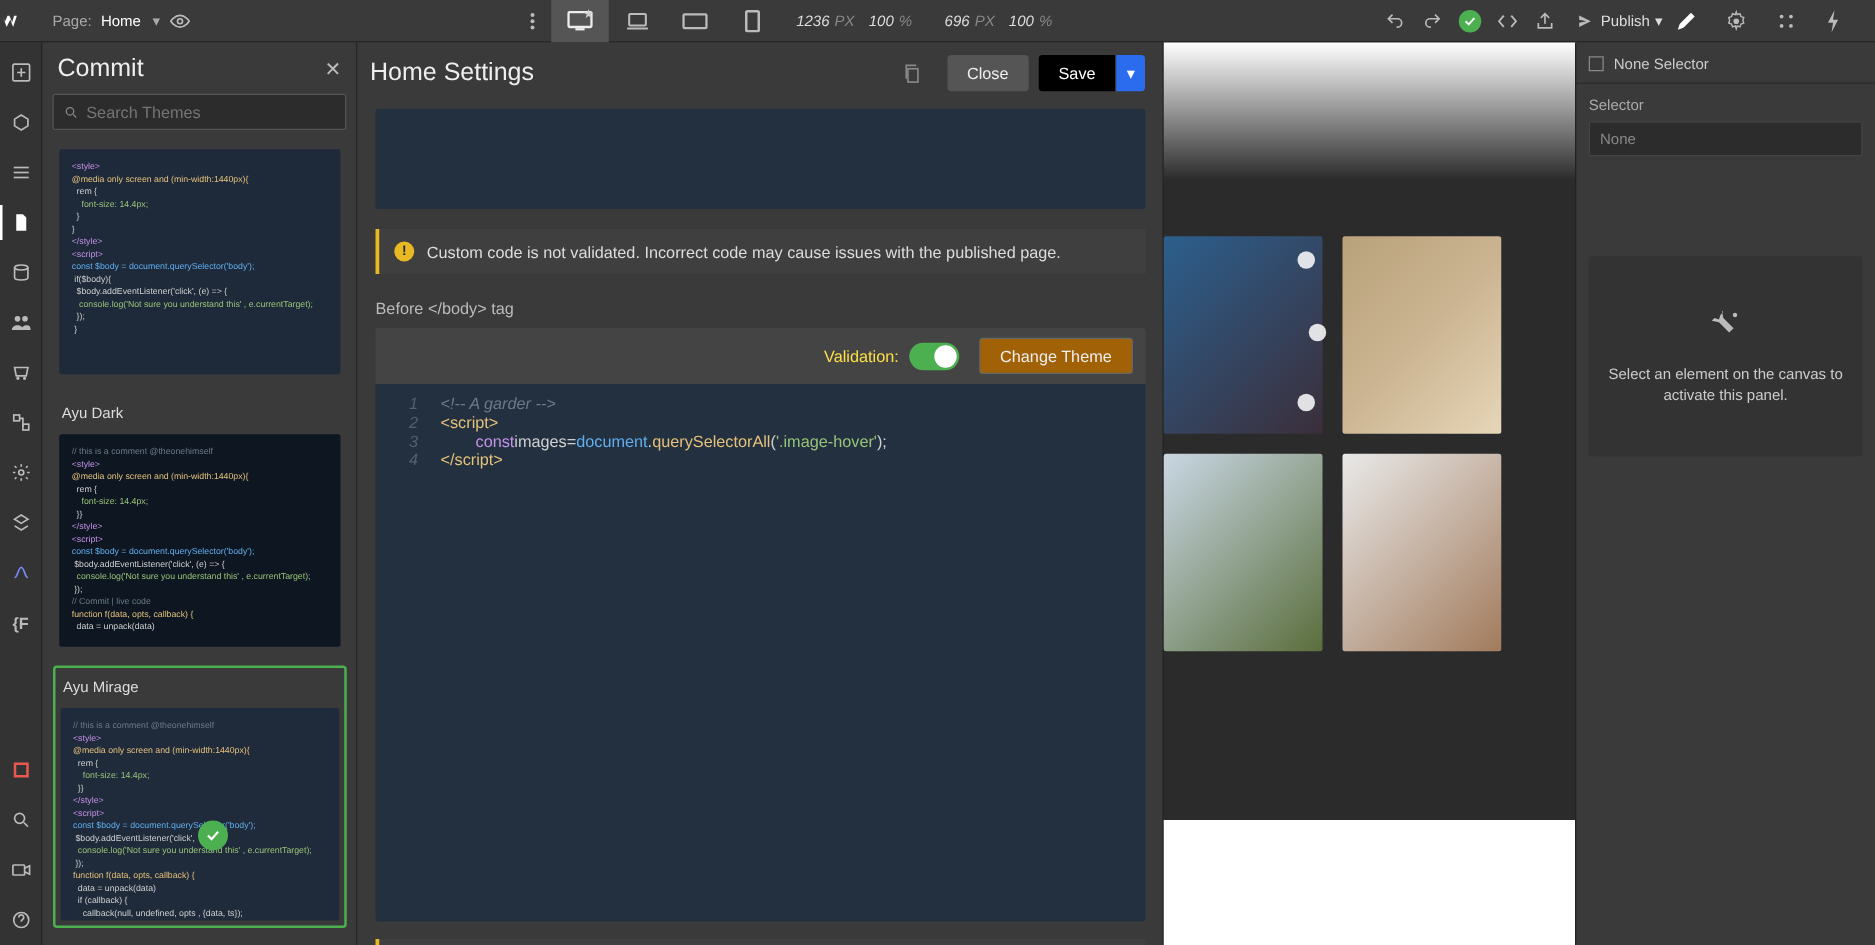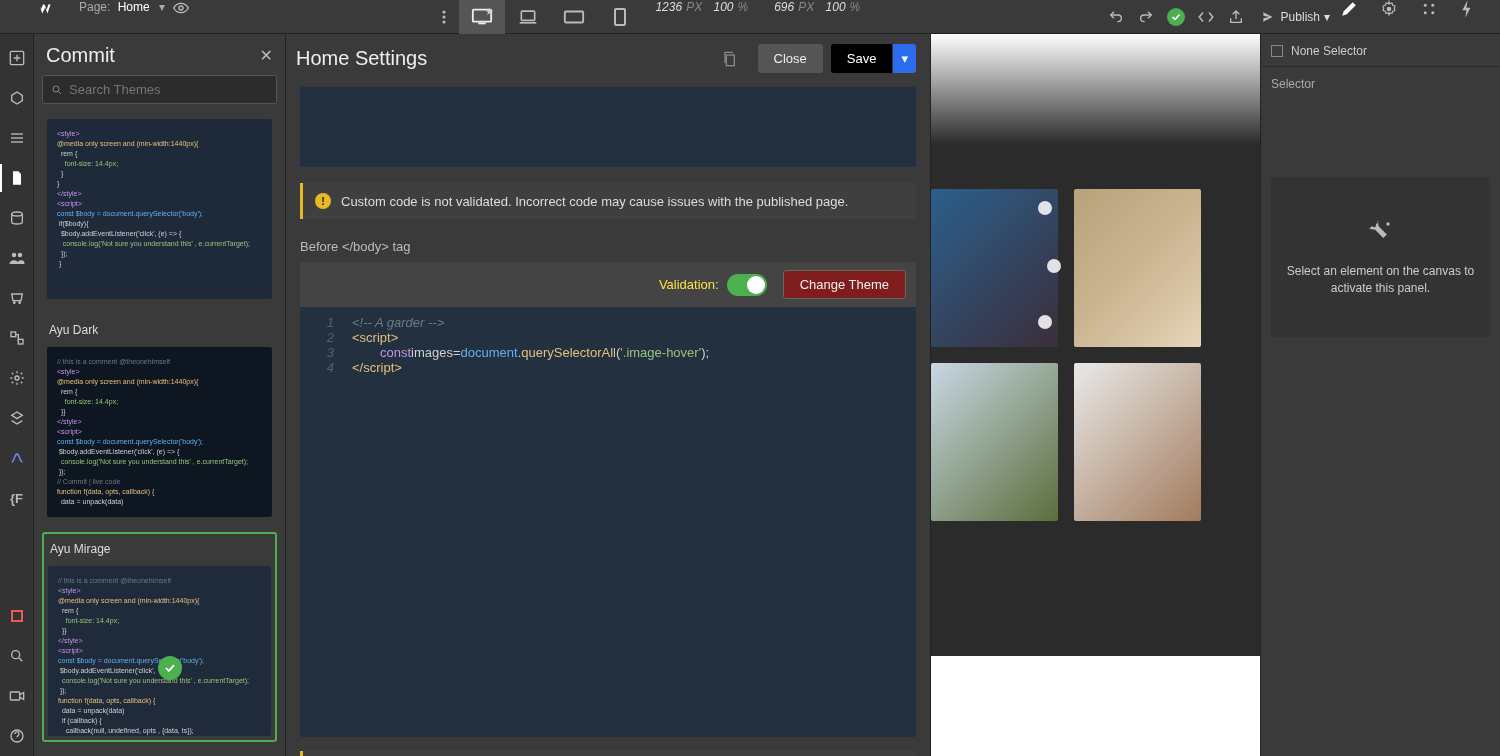--- a/index.html
+++ b/index.html
@@ -1,19 +1,19 @@
 <!DOCTYPE html>
 <html><head>
 <meta charset="utf-8">
 <style>
   * { box-sizing: border-box; margin: 0; padding: 0; font-family: Arial, sans-serif; }
   body { width: 1500px; height: 756px; background: #2b2b2b; color: #d0d0d0; overflow: hidden; }
 
   
-  .top-bar { height: 34px; background: #3a3a3a; display: flex; border-bottom: 1px solid #222; padding-left: 37px; }
+  .top-bar { height: 34px; background: #3a3a3a; display: flex; align-items: center; border-bottom: 1px solid #222; }
   .logo { width: 34px; text-align: center; }
   .logo svg { width: 18px; height: 18px; }
   .page-lbl { font-size: 12px; color: #aaa; padding: 0 8px; }
   .page-lbl span:first-child { margin-right: 4px; }
   .eye { width: 30px; text-align: center; cursor: pointer; }
   .flex-spacer { flex: 1; }
   .top-icon-btn { width: 30px; height: 34px; display: flex; align-items: center; justify-content: center; cursor: pointer; }
   .device-btn { width: 46px; height: 34px; display: flex; align-items: center; justify-content: center; cursor: pointer; }
   .device-btn.active { background: #555; }
   .dim-group { font-size: 12px; padding: 0 12px; color: #ddd; font-style: italic; }
@@ -66,21 +66,21 @@
   .save-arrow { background: #2b6cef; color: #fff; border: none; padding: 7px 8px; font-size: 13px; border-radius: 0 3px 3px 0; cursor: pointer; margin-left: 1px; }
   .settings-body { flex: 1; overflow: auto; padding: 4px 14px 20px; }
   .dark-box { background: #22303f; height: 80px; border-radius: 2px; margin-bottom: 16px; }
   .warn-box { display: flex; align-items: center; background: #3f3f3f; border-left: 3px solid #e8b923; padding: 10px 12px; font-size: 13px; color: #ddd; margin-top: 8px; }
   .warn-box .wicn { width:16px; height:16px; border-radius:50%; background:#e8b923; color:#222; display:flex; align-items:center; justify-content:center; font-size:11px; font-weight:bold; margin-right:10px; }
   .section-label { font-size: 13px; color: #bbb; margin: 20px 0 8px; }
   .editor-bar { display: flex; align-items: center; justify-content: flex-end; background: #444; padding: 8px 10px; border-radius: 3px 3px 0 0; }
   .editor-bar .lbl { font-size: 13px; color: #fde047; margin-right: 8px; }
   .toggle { width: 40px; height: 22px; border-radius: 11px; background: #4caf50; position: relative; margin-right: 16px; cursor: pointer; }
   .toggle::after { content:""; position:absolute; right:2px; top:2px; width:18px; height:18px; border-radius:50%; background:#fff; }
-  .change-theme-btn { background: #7f1d1d; color: #eee; border: 1px solid #666; padding: 6px 16px; font-size: 13px; border-radius: 3px; cursor: pointer; }
+  .change-theme-btn { background: #a16207; color: #eee; border: 1px solid #666; padding: 6px 16px; font-size: 13px; border-radius: 3px; cursor: pointer; }
   .code-editor { background: #22303f; min-height: 430px; border-radius: 0 0 3px 3px; padding: 8px 6px; font-family: 'Courier New', monospace; font-size: 13px; }
   .code-line { display: flex; }
   .gutter { width: 28px; text-align: right; color: #52616f; margin-right: 18px; font-style: italic; }
   .tok-com    { color: #6b7a88; font-style: italic; }
   .tok-tag    { color: #e5c07b; }
   .tok-kw     { color: #c792ea; }
   .tok-id     { color: #d0d0d0; }
   .tok-eq     { color: #d0d0d0; }
   .tok-obj    { color: #61afef; }
   .tok-fn     { color: #e5c07b; }
@@ -501,20 +501,21 @@
   </div>
   <div class="canvas-white"></div>
 </div>
 
 <div class="right-panel">
   <div class="none-sel">
     <span class="box"></span>
     <span>None Selector</span>
   </div>
   <div class="sel-lbl">Selector</div>
+  <div class="sel-field">None</div>
   <div class="placeholder-box">
     <svg width="28" height="28" viewBox="0 0 24 24" fill="#bbb" style="margin:0 auto 18px;">
         <path d="M9 3l1 5 7 7-3 3-7-7-5-1 2-2 3 1 1-3 2-2-1-1z"></path>
         <circle cx="18" cy="6" r="1.5"></circle>
       </svg>
     <p>Select an element on the canvas to activate this panel.</p>
   </div>
 </div>
 
 </body></html>

